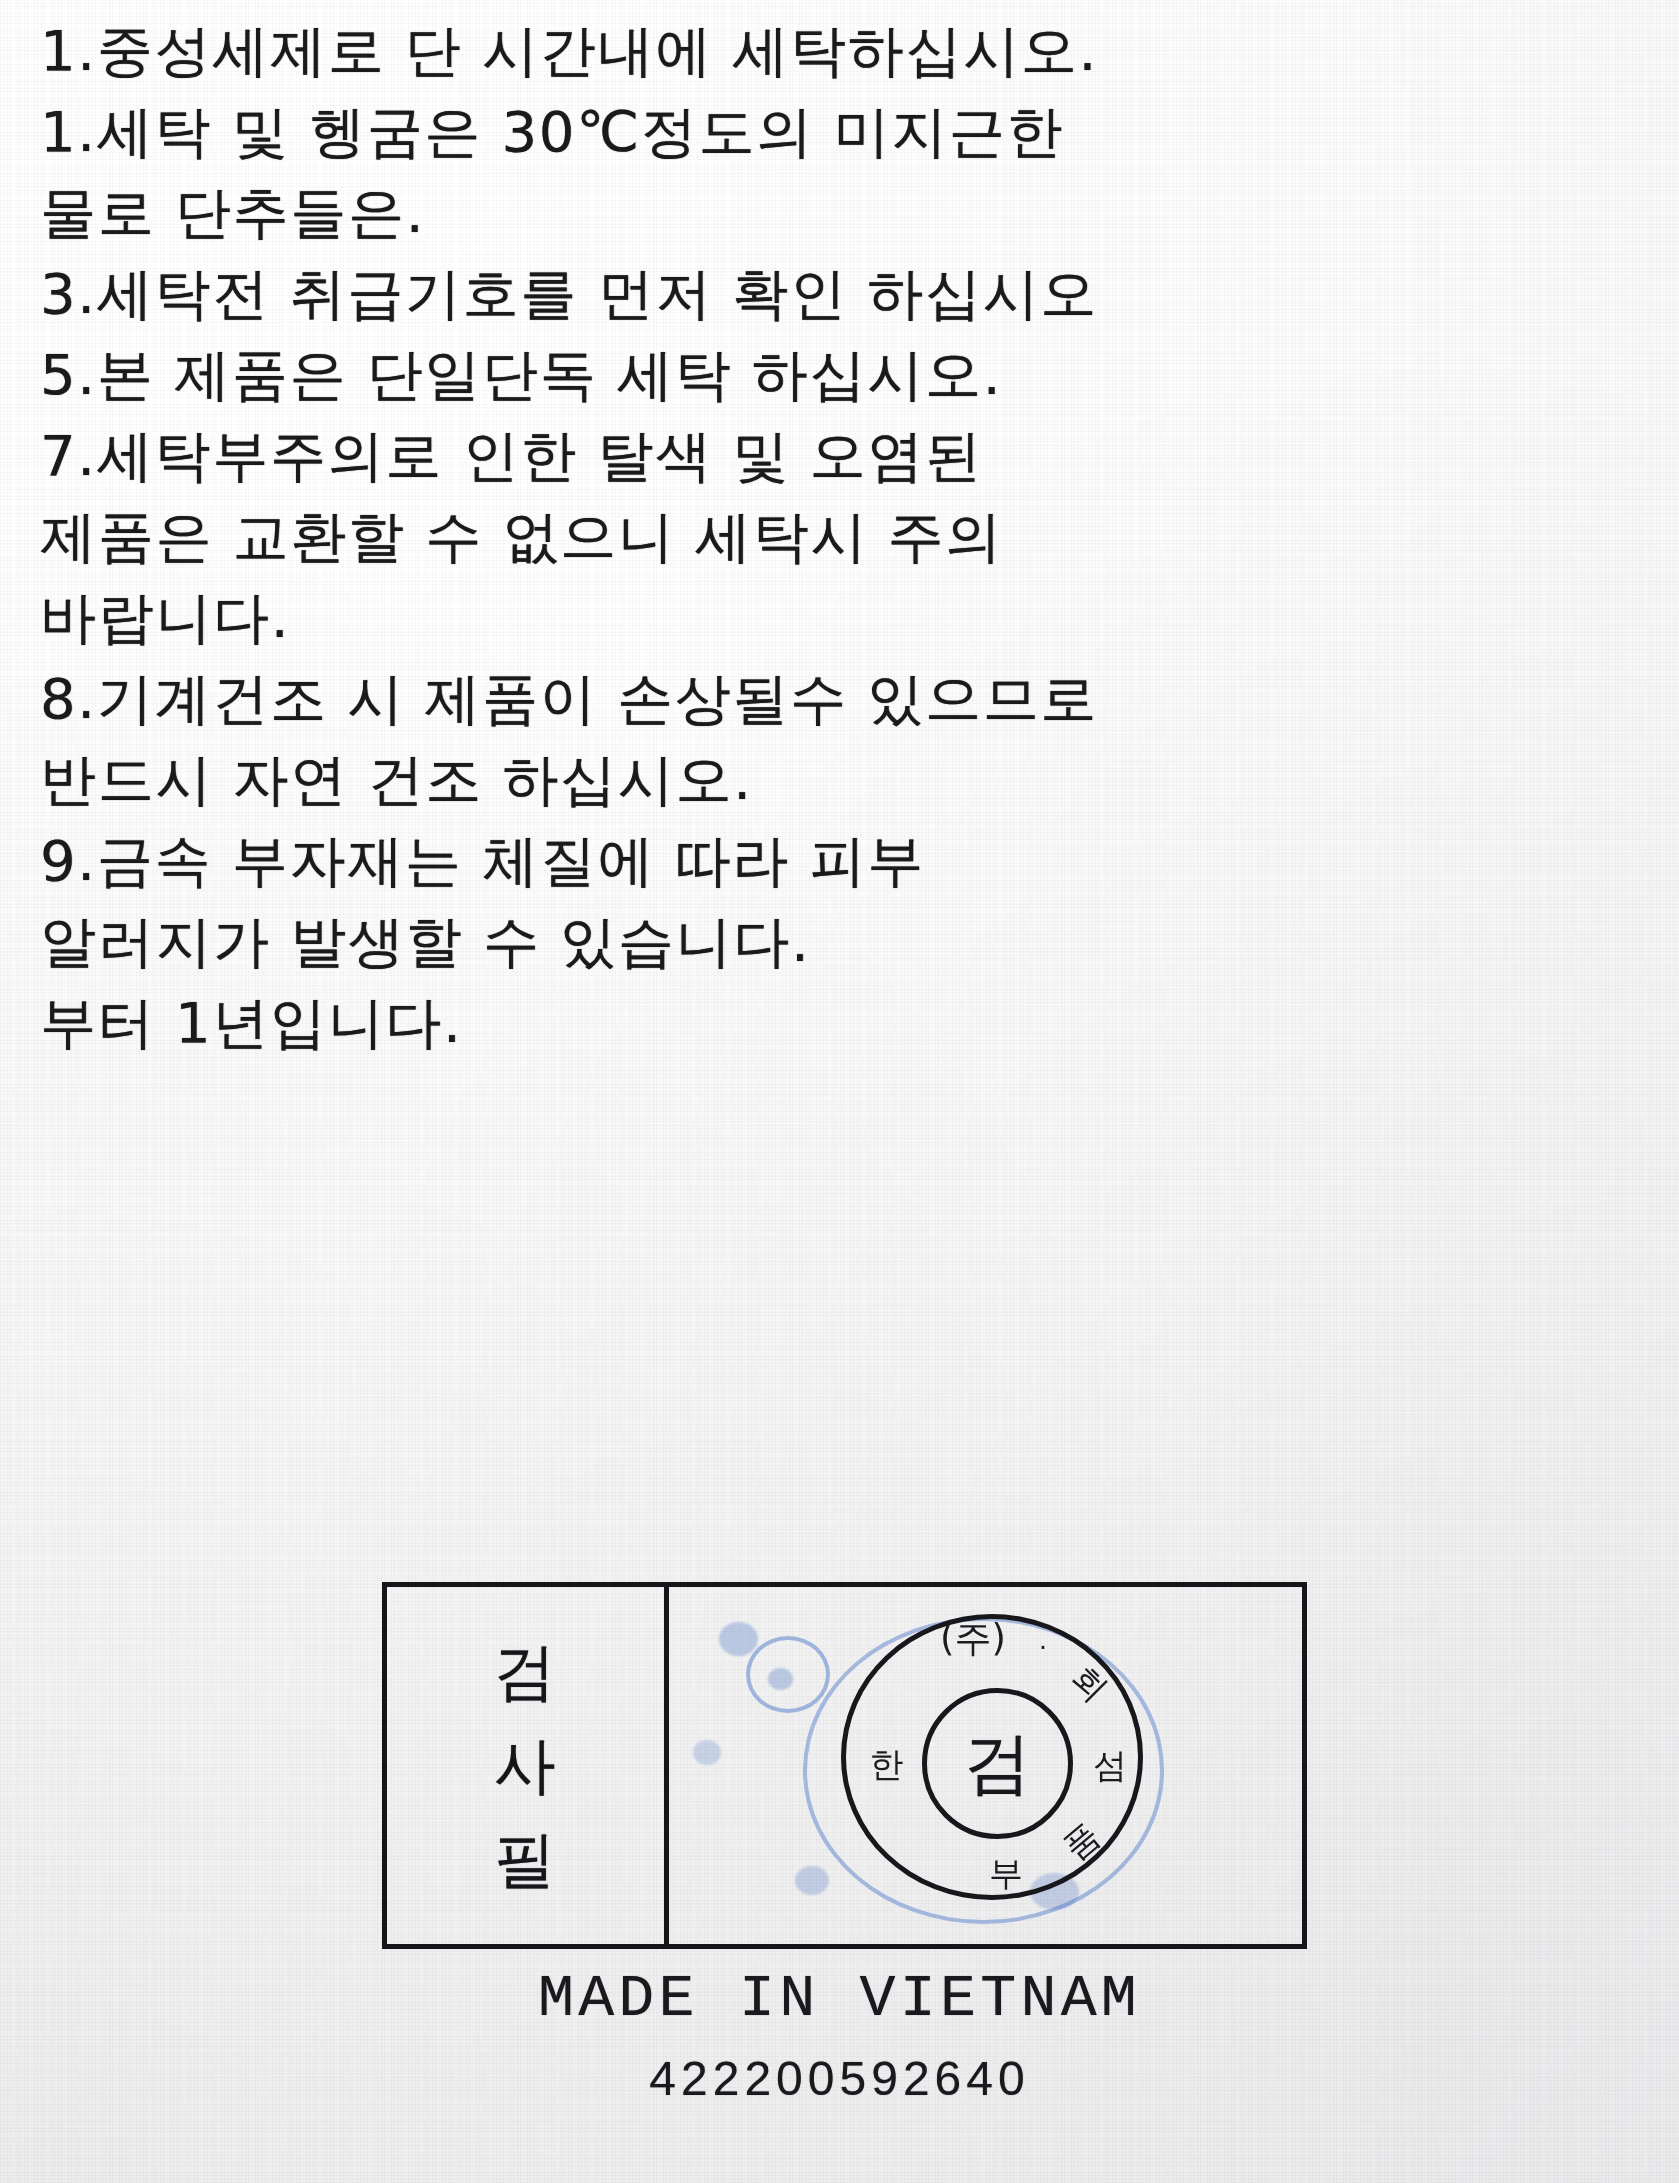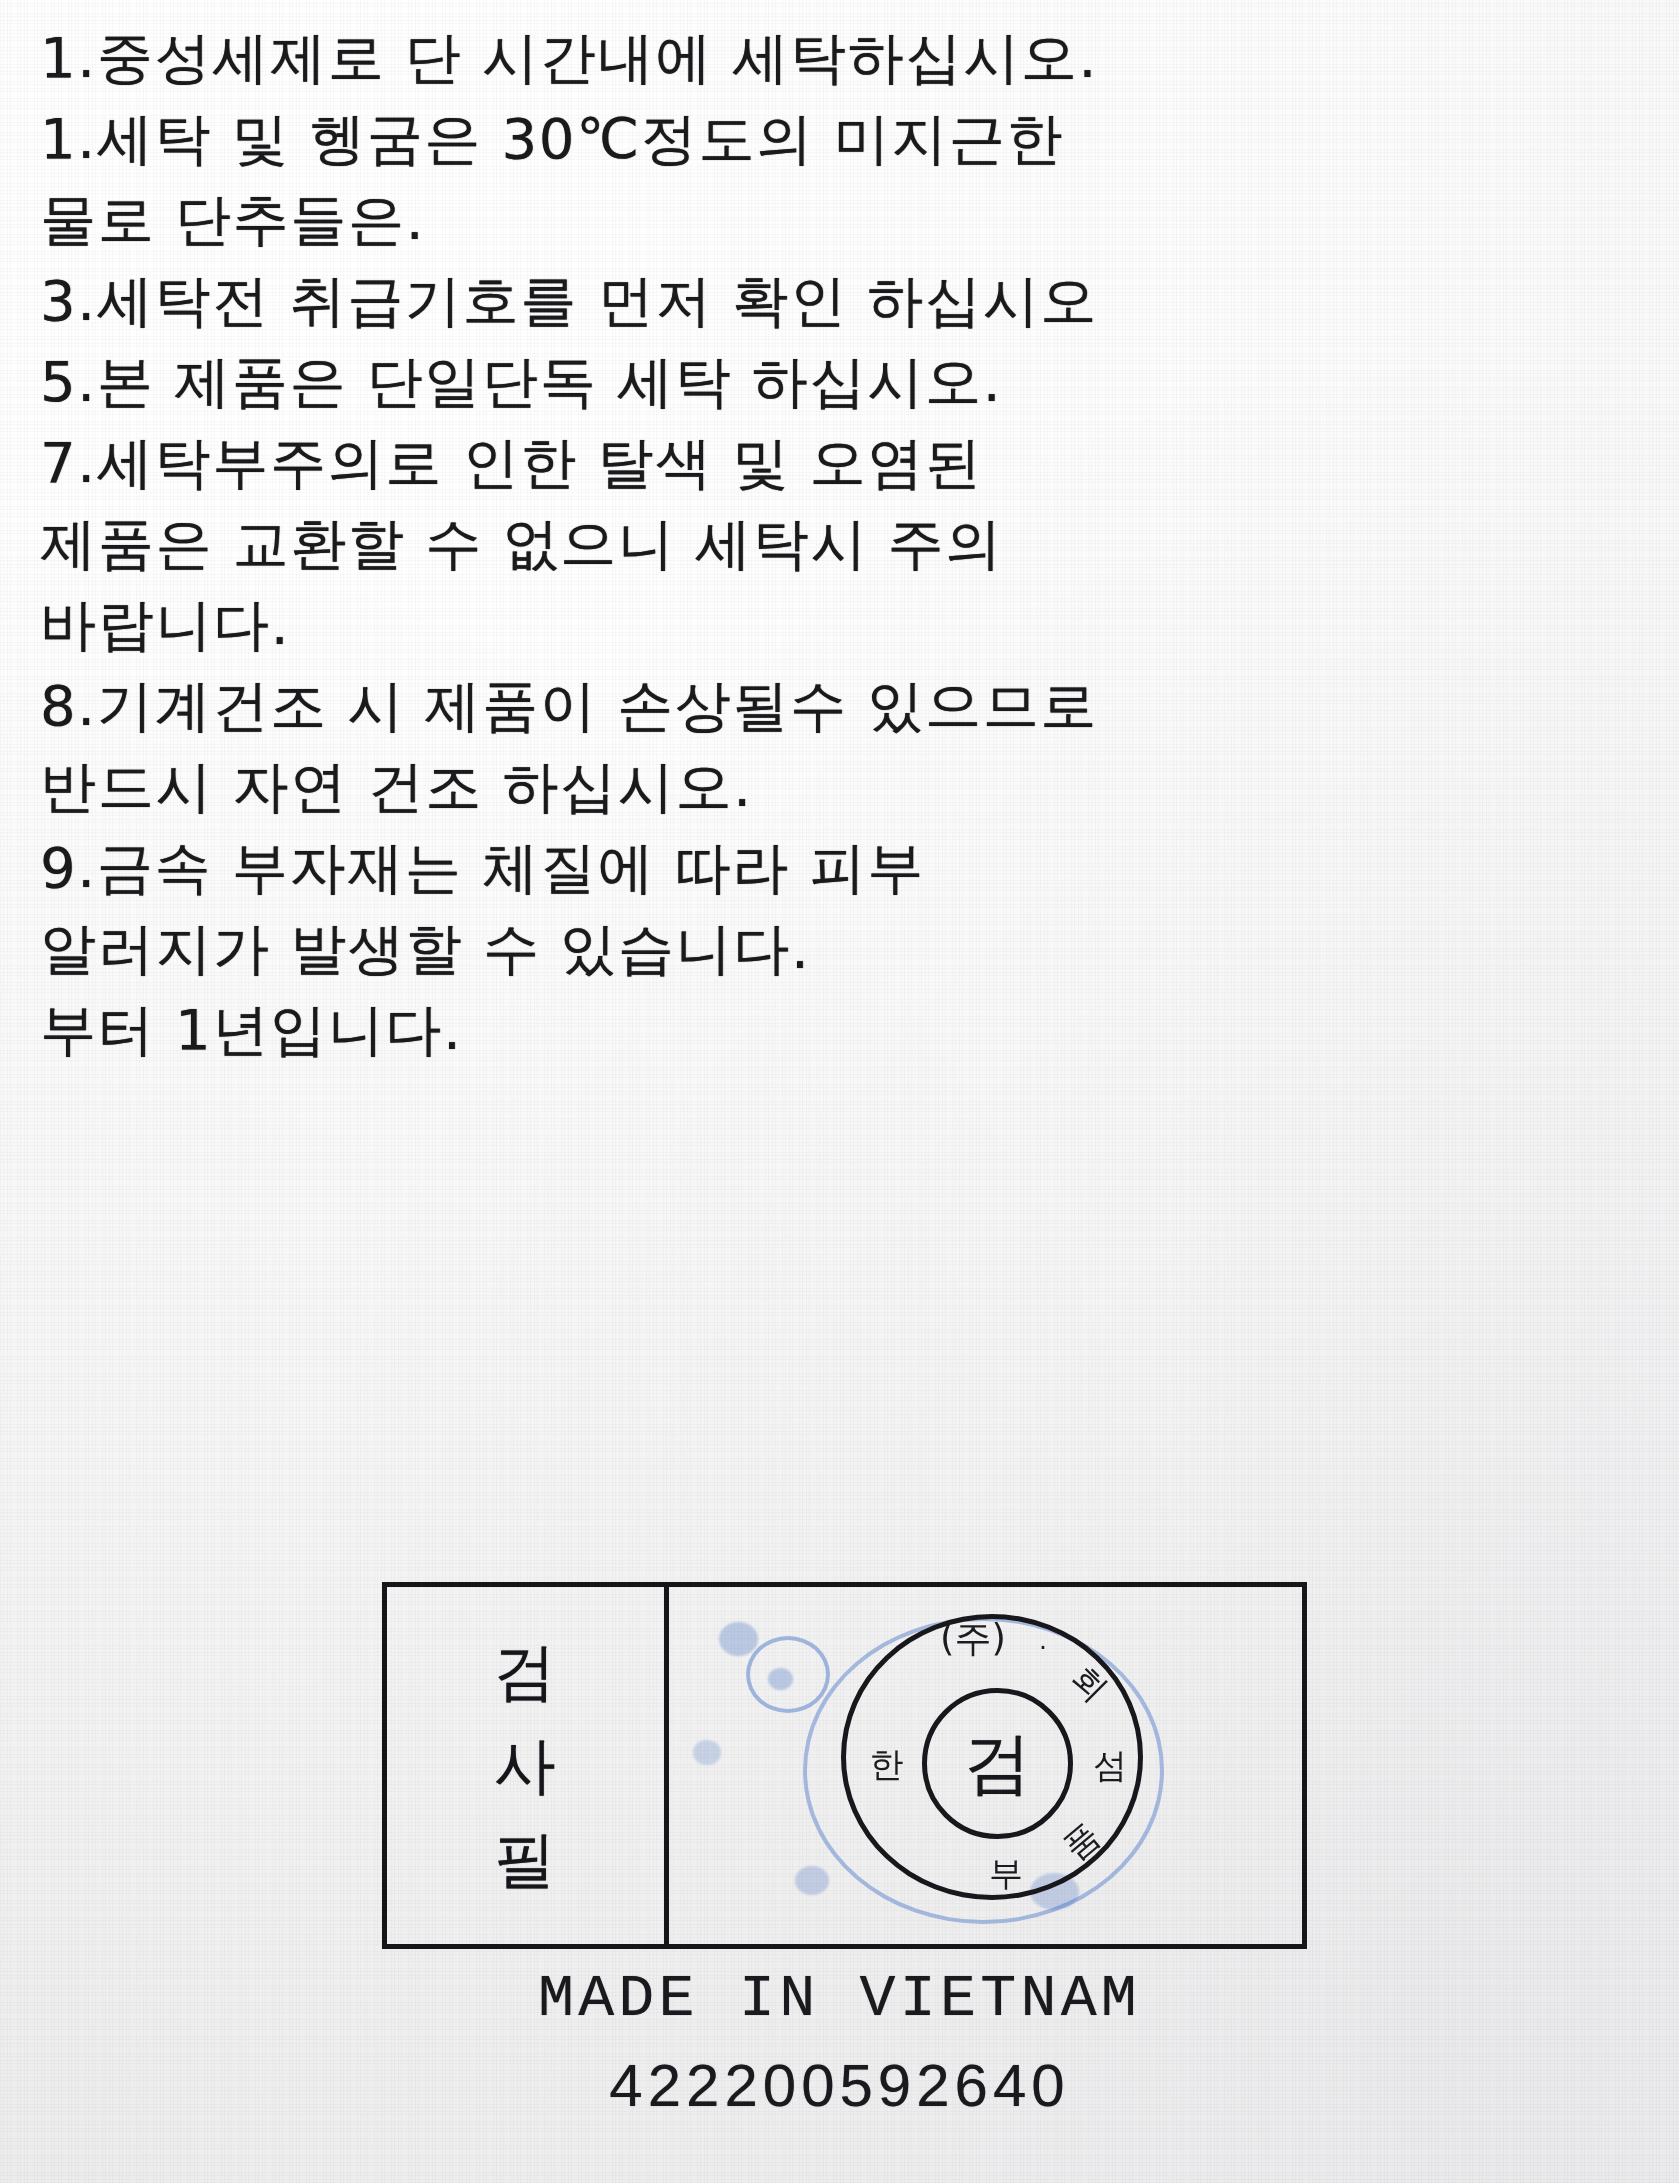--- a/index.html
+++ b/index.html
@@ -33,21 +33,21 @@
     inset: 0;
     background:
       radial-gradient(ellipse at 85% 92%, rgba(0,0,0,0.05) 0%, rgba(0,0,0,0) 60%),
       radial-gradient(ellipse at 5% 100%, rgba(0,0,0,0.05) 0%, rgba(0,0,0,0) 55%);
     pointer-events: none;
   }
 
   .care-text {
     position: absolute;
     left: 40px;
-    top: 17px;
+    top: 10px;
     width: 1595px;
     z-index: 3;
   }
   .care-line {
     font-size: 56px;
     line-height: 81px;
     letter-spacing: 1.7px;
     color: #1a1a1c;
     white-space: pre;
     font-weight: 400;
@@ -160,21 +160,21 @@
     z-index: 4;
     font-family: Liberation Mono, monospace;
     text-shadow: 0 0 1px rgba(0,0,0,0.5);
   }
   .lot-number {
     position: absolute;
     left: 0;
     top: 2051px;
     width: 1679px;
     text-align: center;
-    font-size: 60px;
+    font-size: 48px;
     letter-spacing: 5px;
     color: #19191e;
     z-index: 4;
     font-family: "Liberation Sans", sans-serif;
     text-shadow: 0 0 1px rgba(0,0,0,0.5);
   }
 </style>
 </head>
 <body>
 

